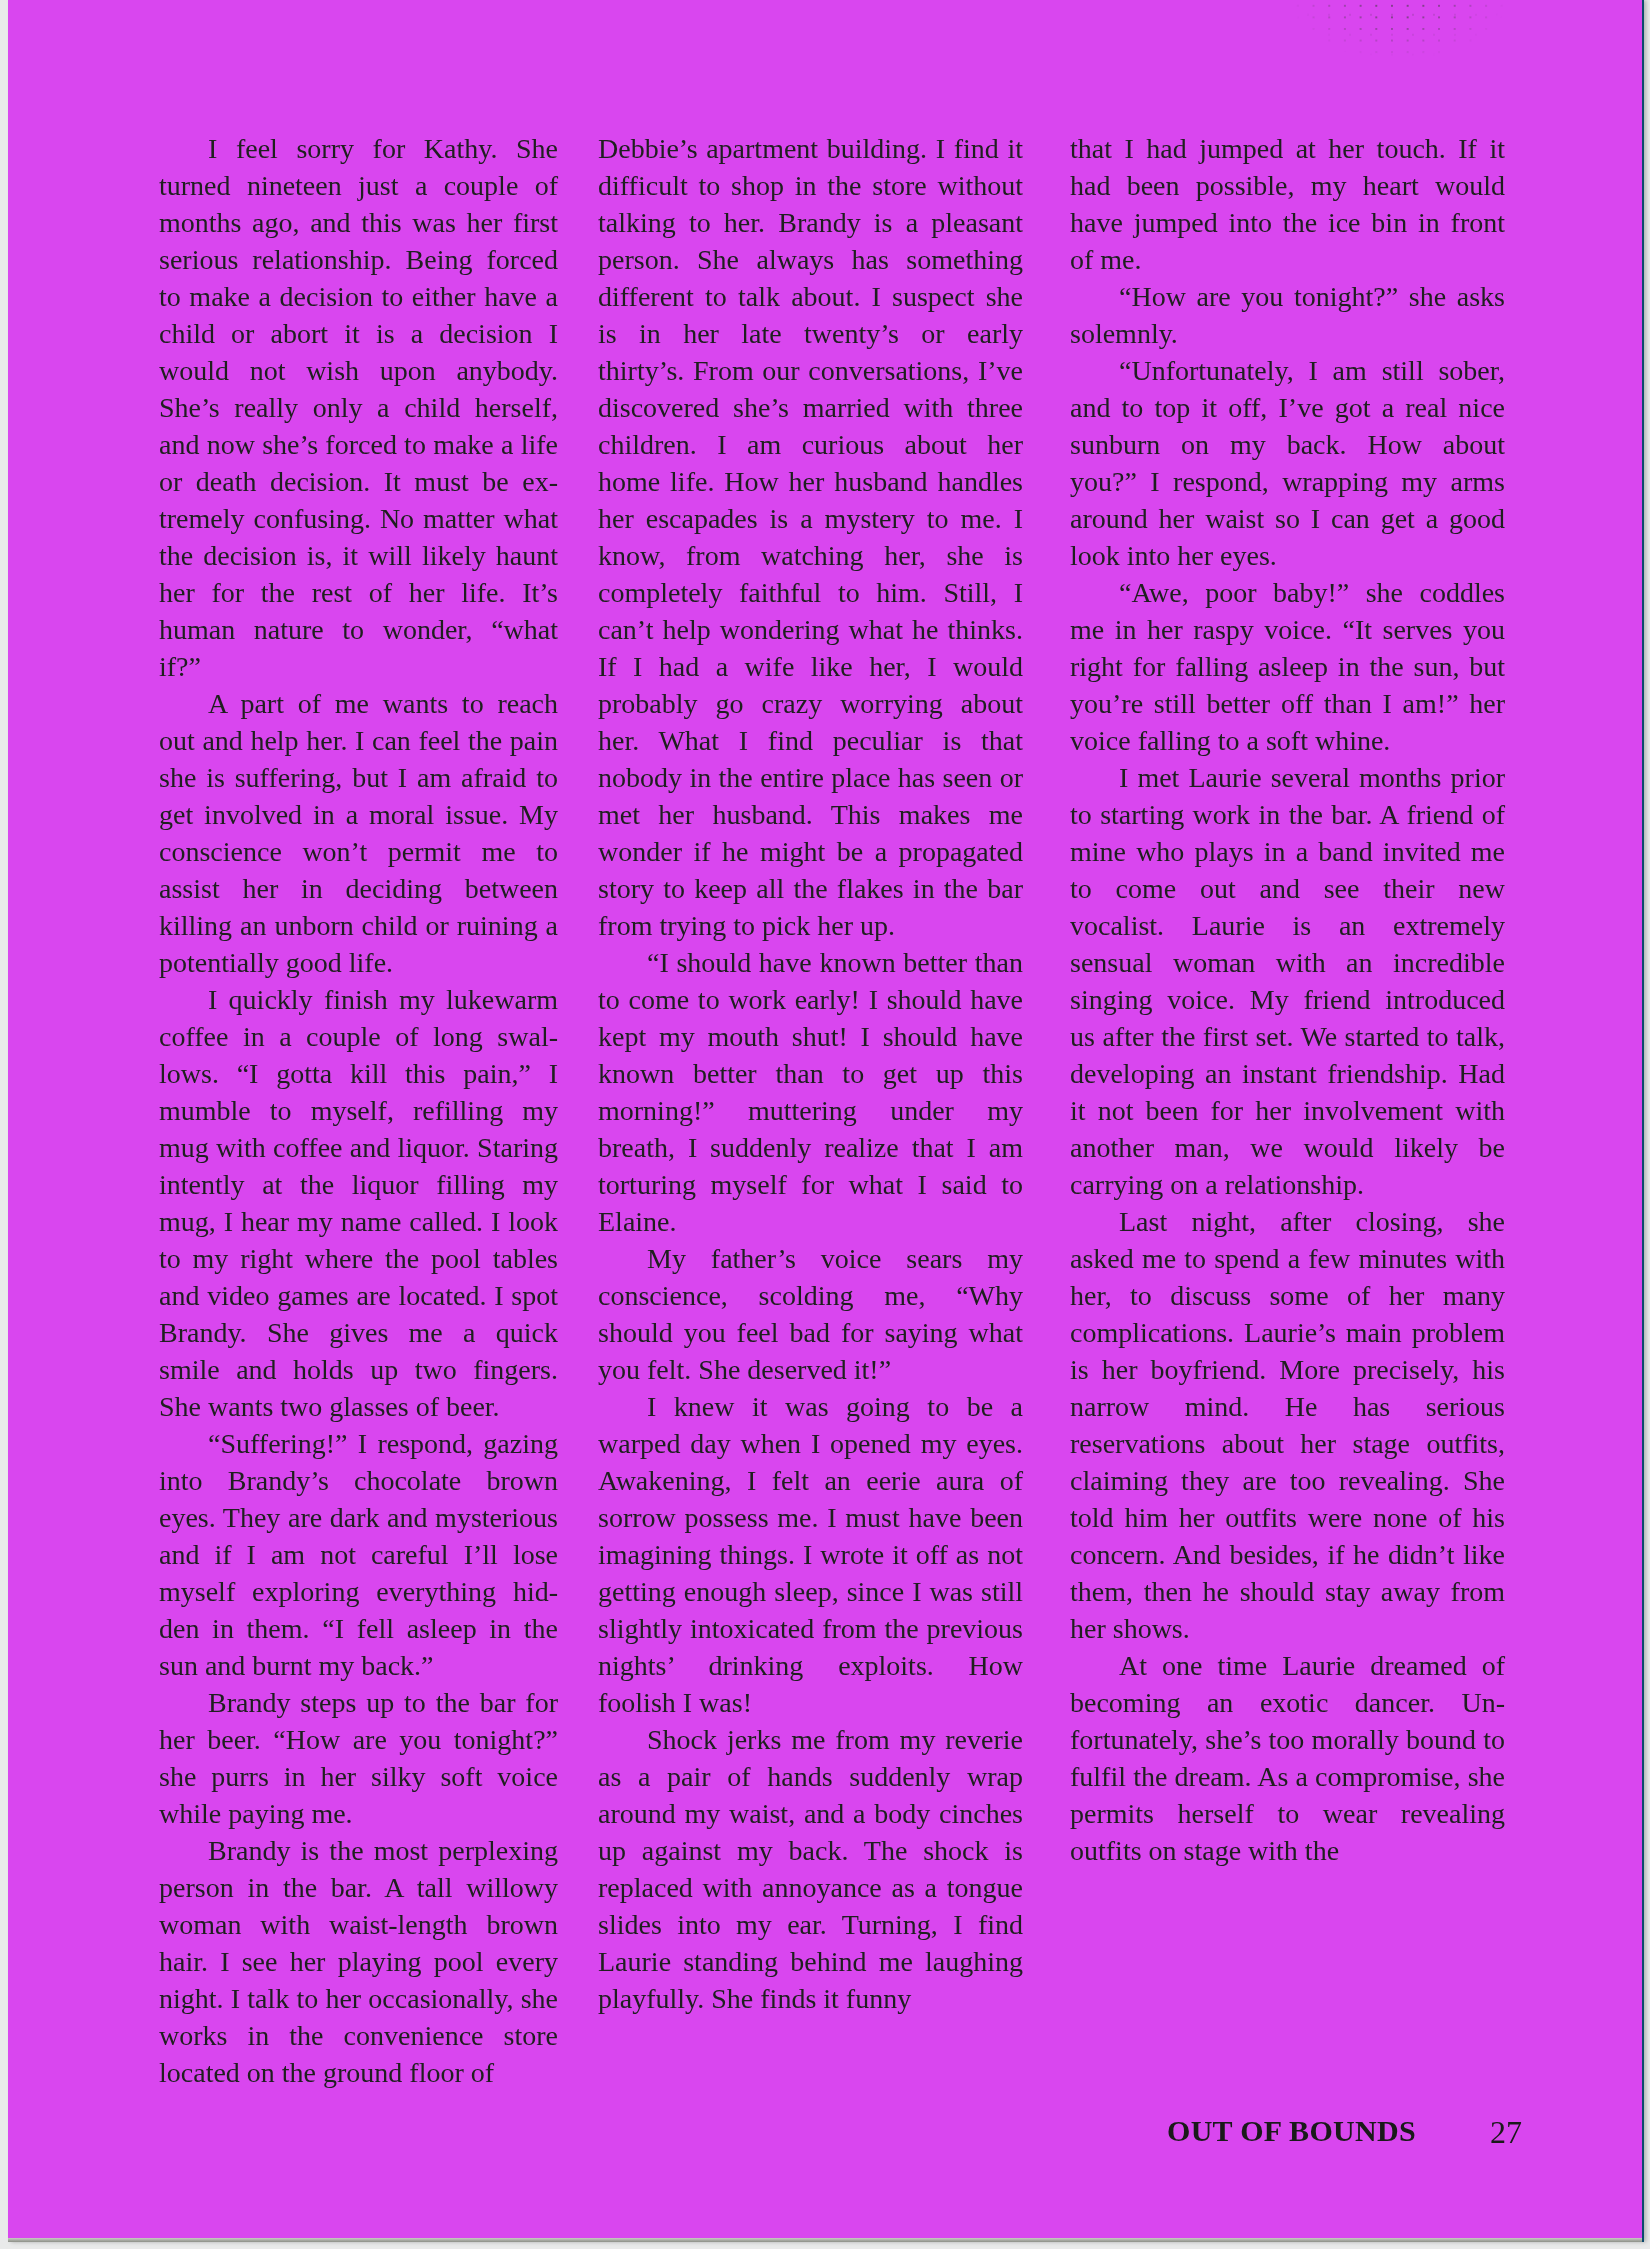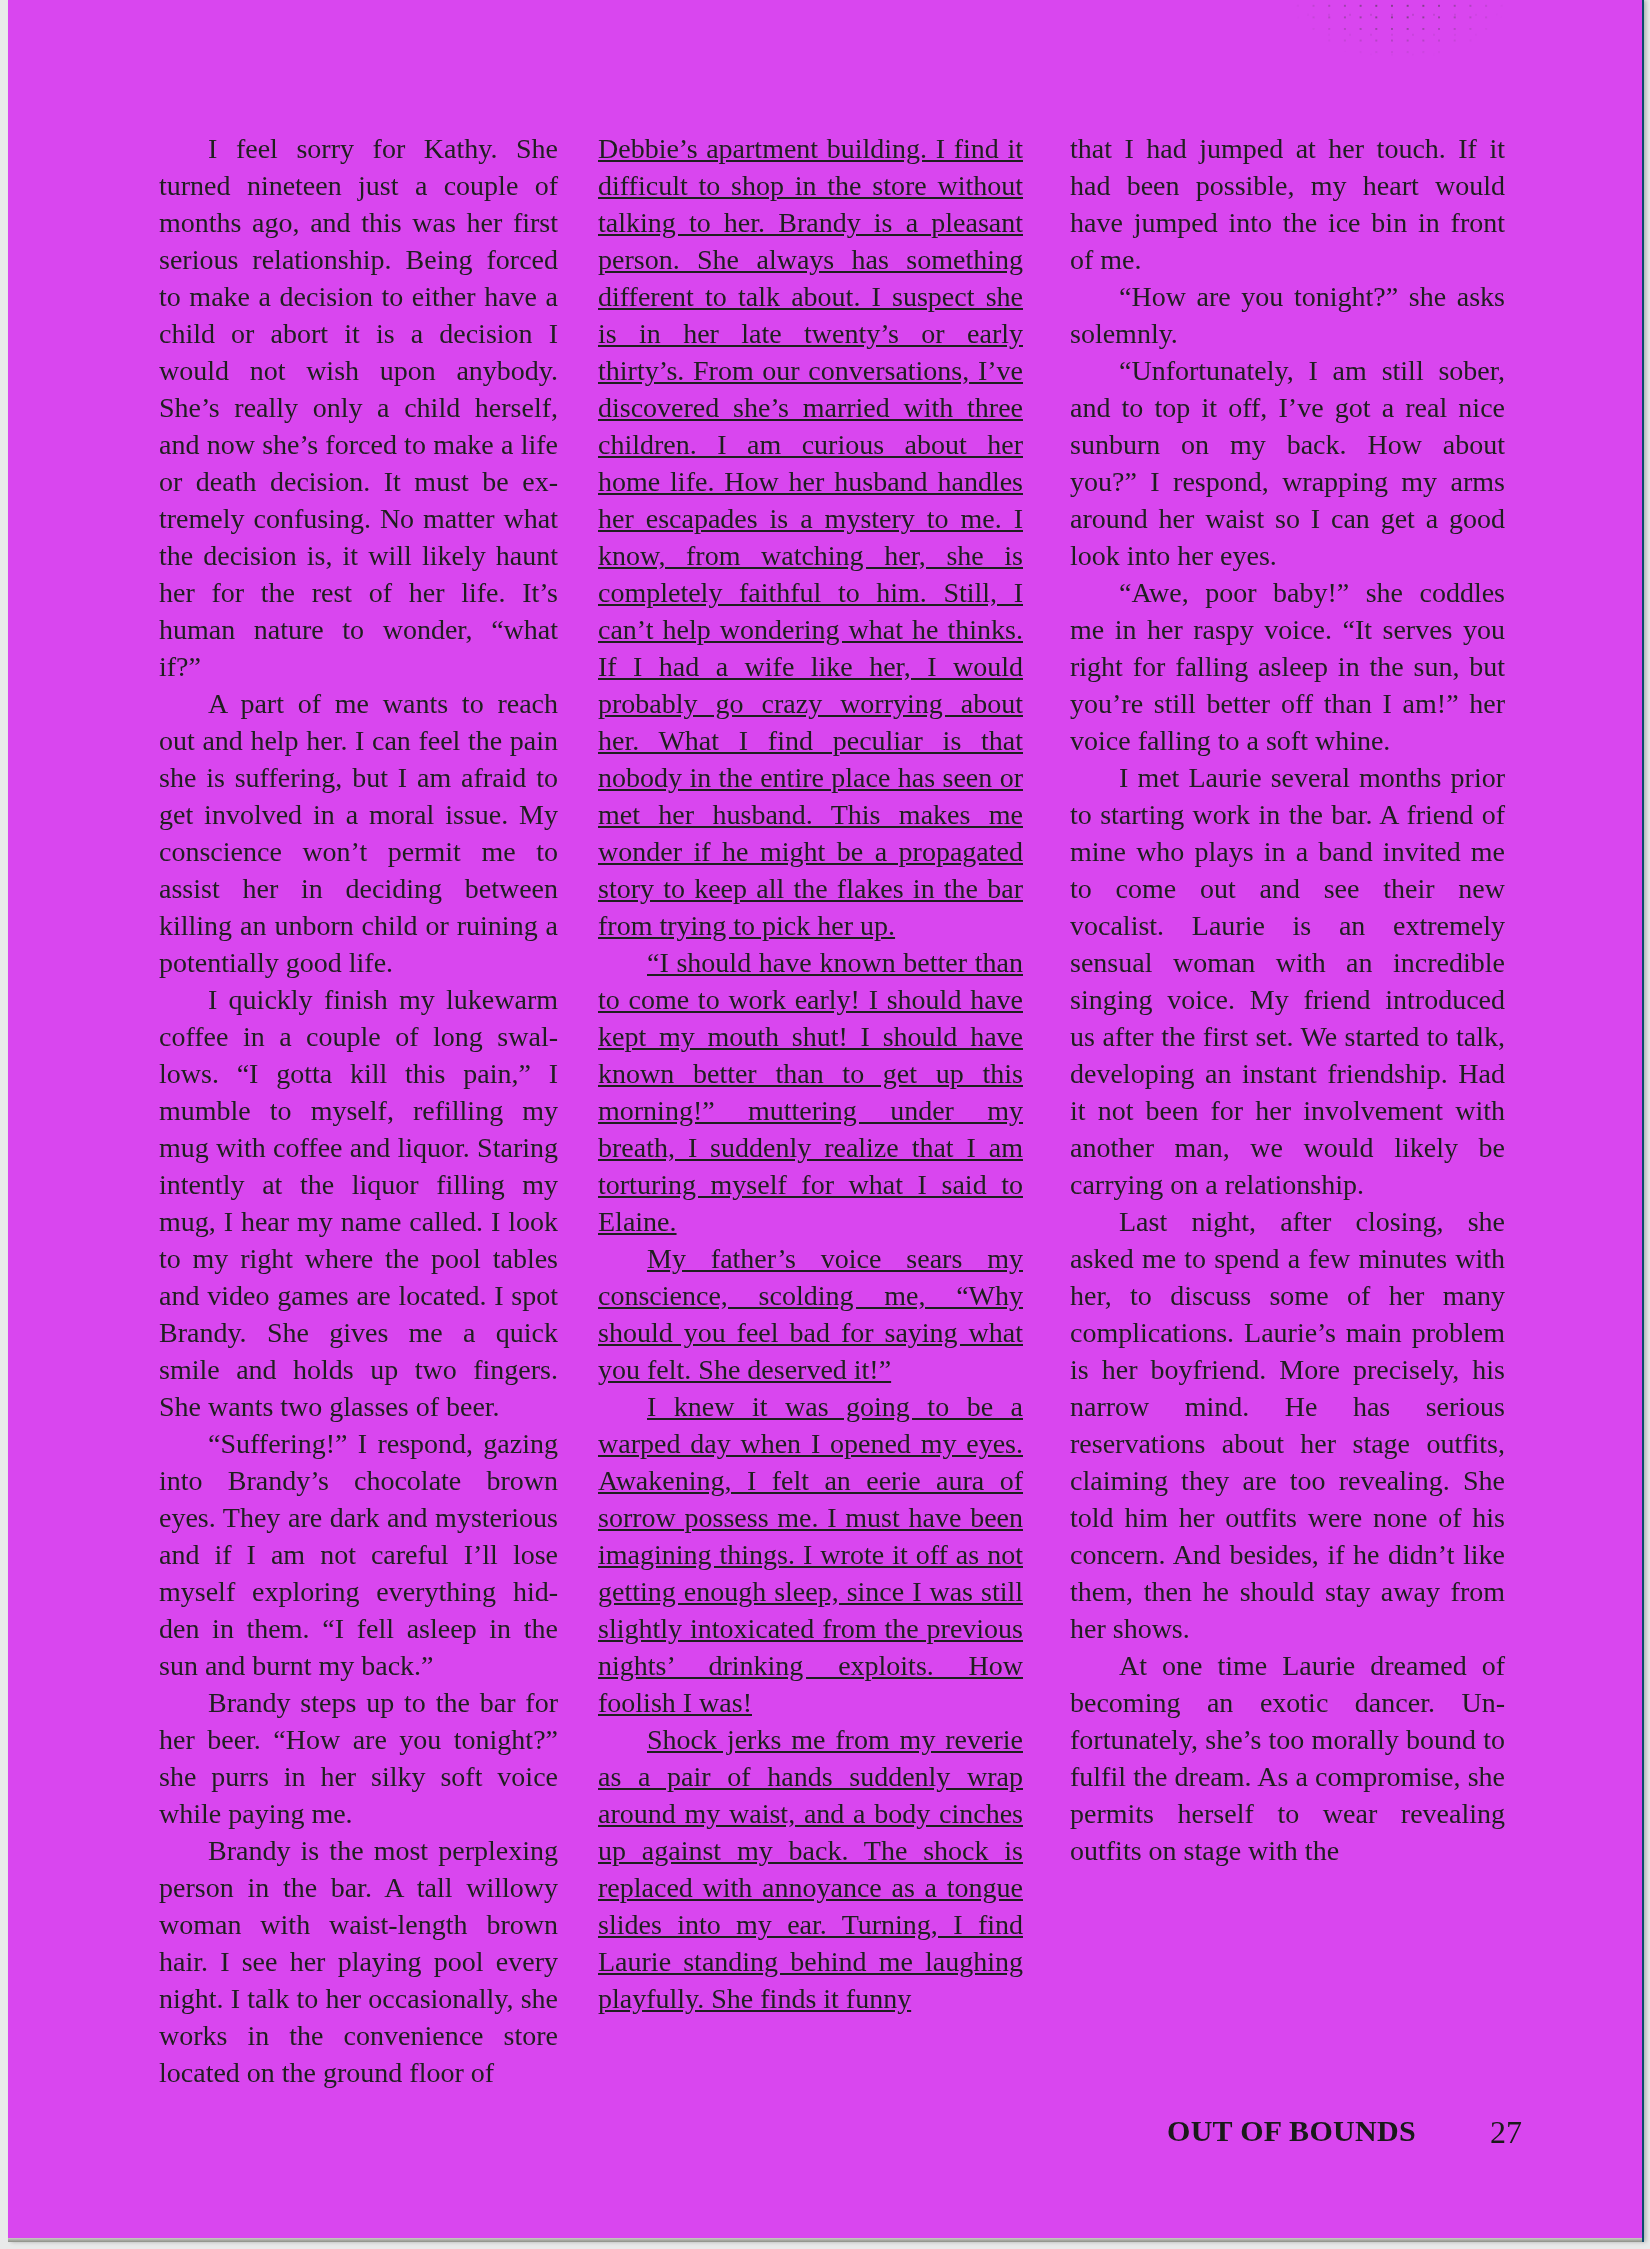--- a/index.html
+++ b/index.html
@@ -41,21 +41,21 @@
   .column {
     position: absolute;
     top: 130px;
     color: #1f1f1f;
     font-size: 28px;
     line-height: 37px;
     text-align: justify;
     hyphens: manual;
   }
   .col-1 { left: 151px;  width: 399px; }
-  .col-2 { left: 590px;  width: 425px; text-decoration: underline; }
+  .col-2 { left: 590px;  width: 425px; }
   .col-3 { left: 1062px; width: 435px; }
   .para {
     margin: 0;
     text-indent: 49px;
   }
   .para.cont { text-indent: 0; }
   .footer {
     position: absolute;
     top: 2114px;
     left: 1159px;

